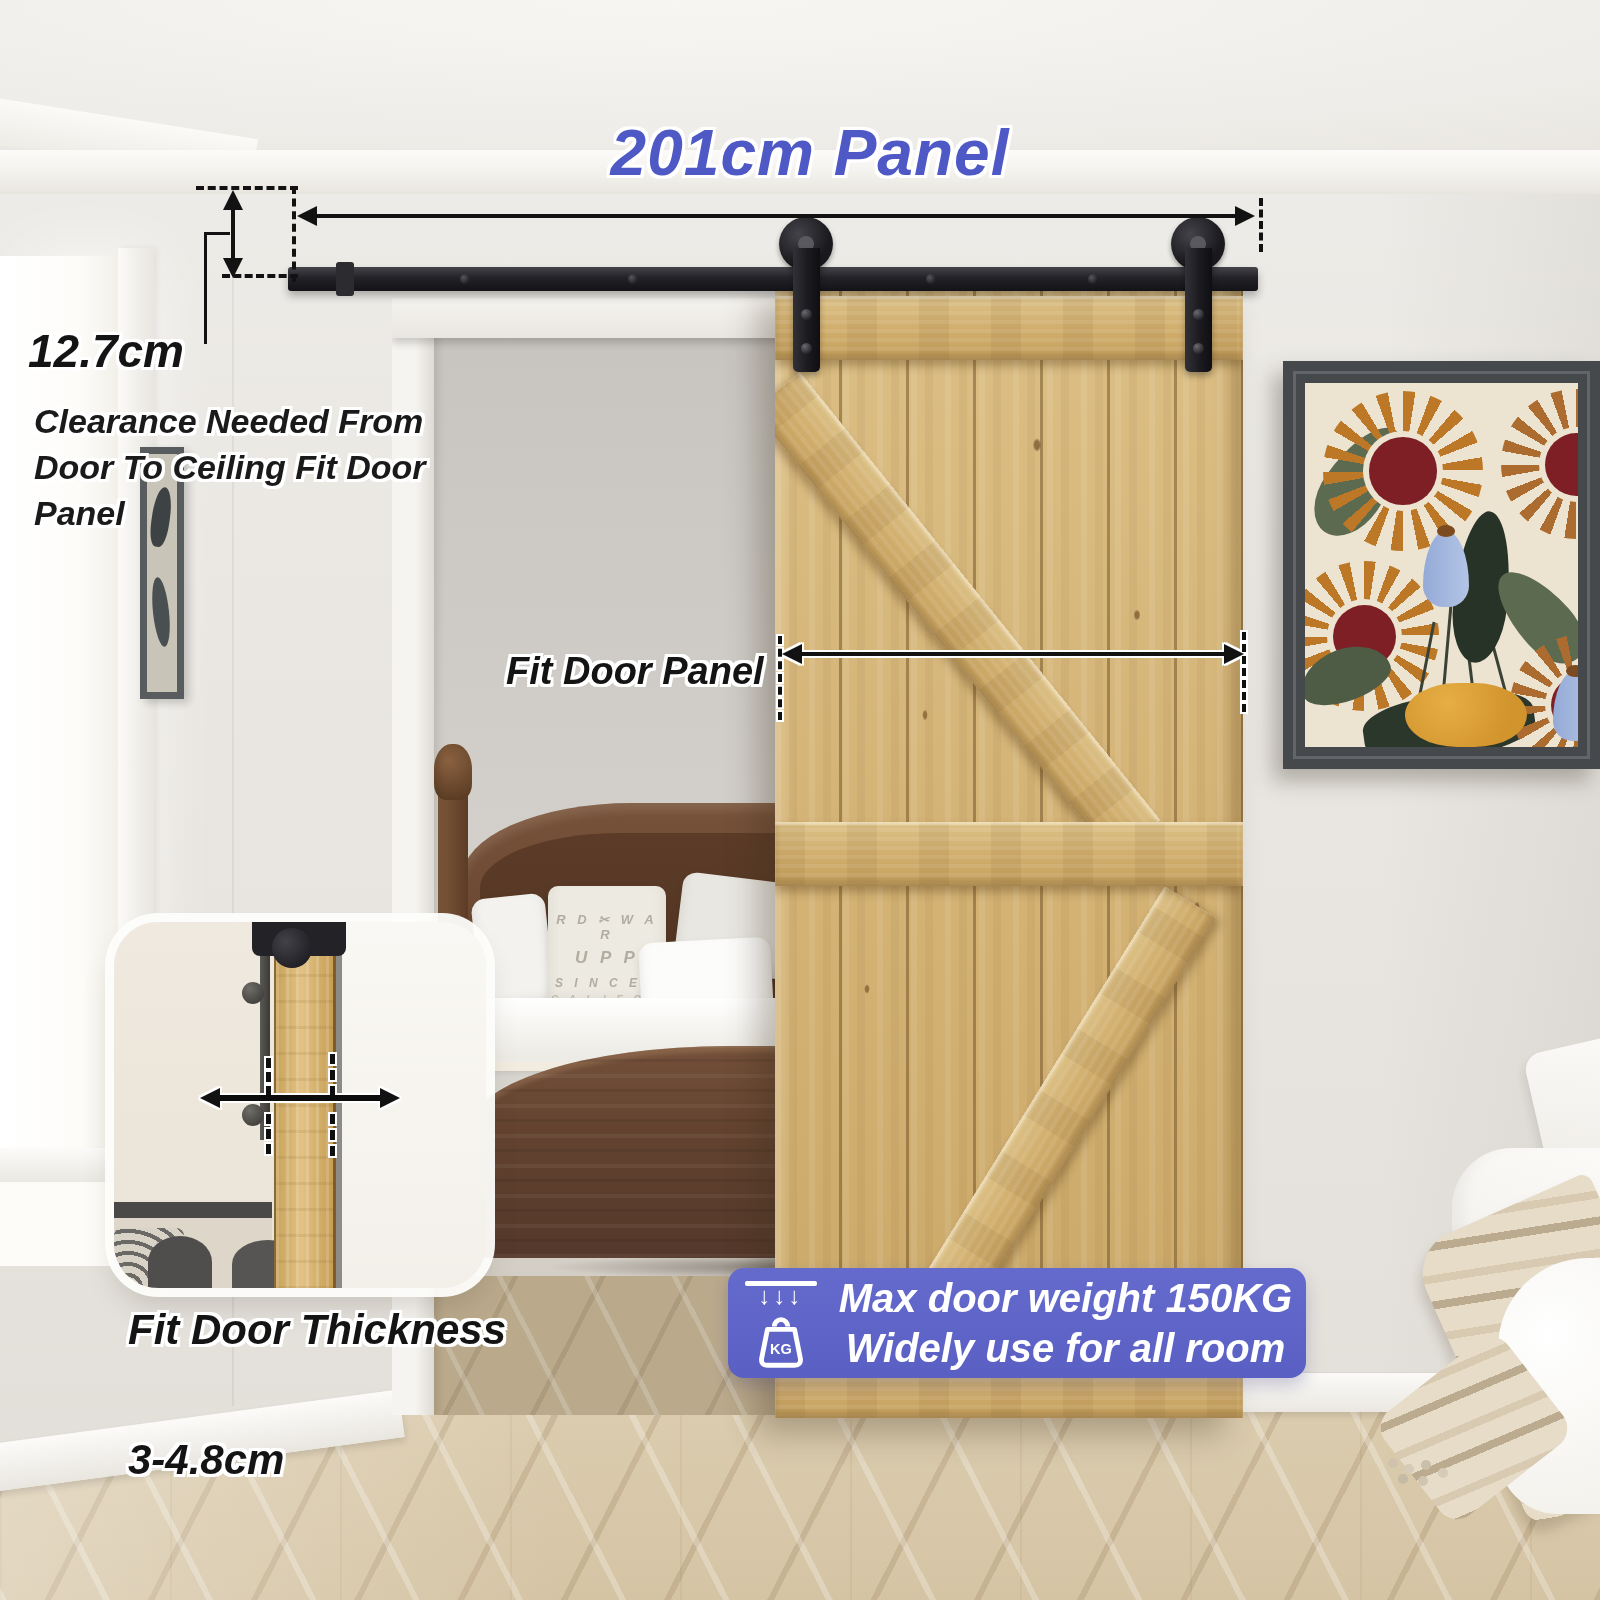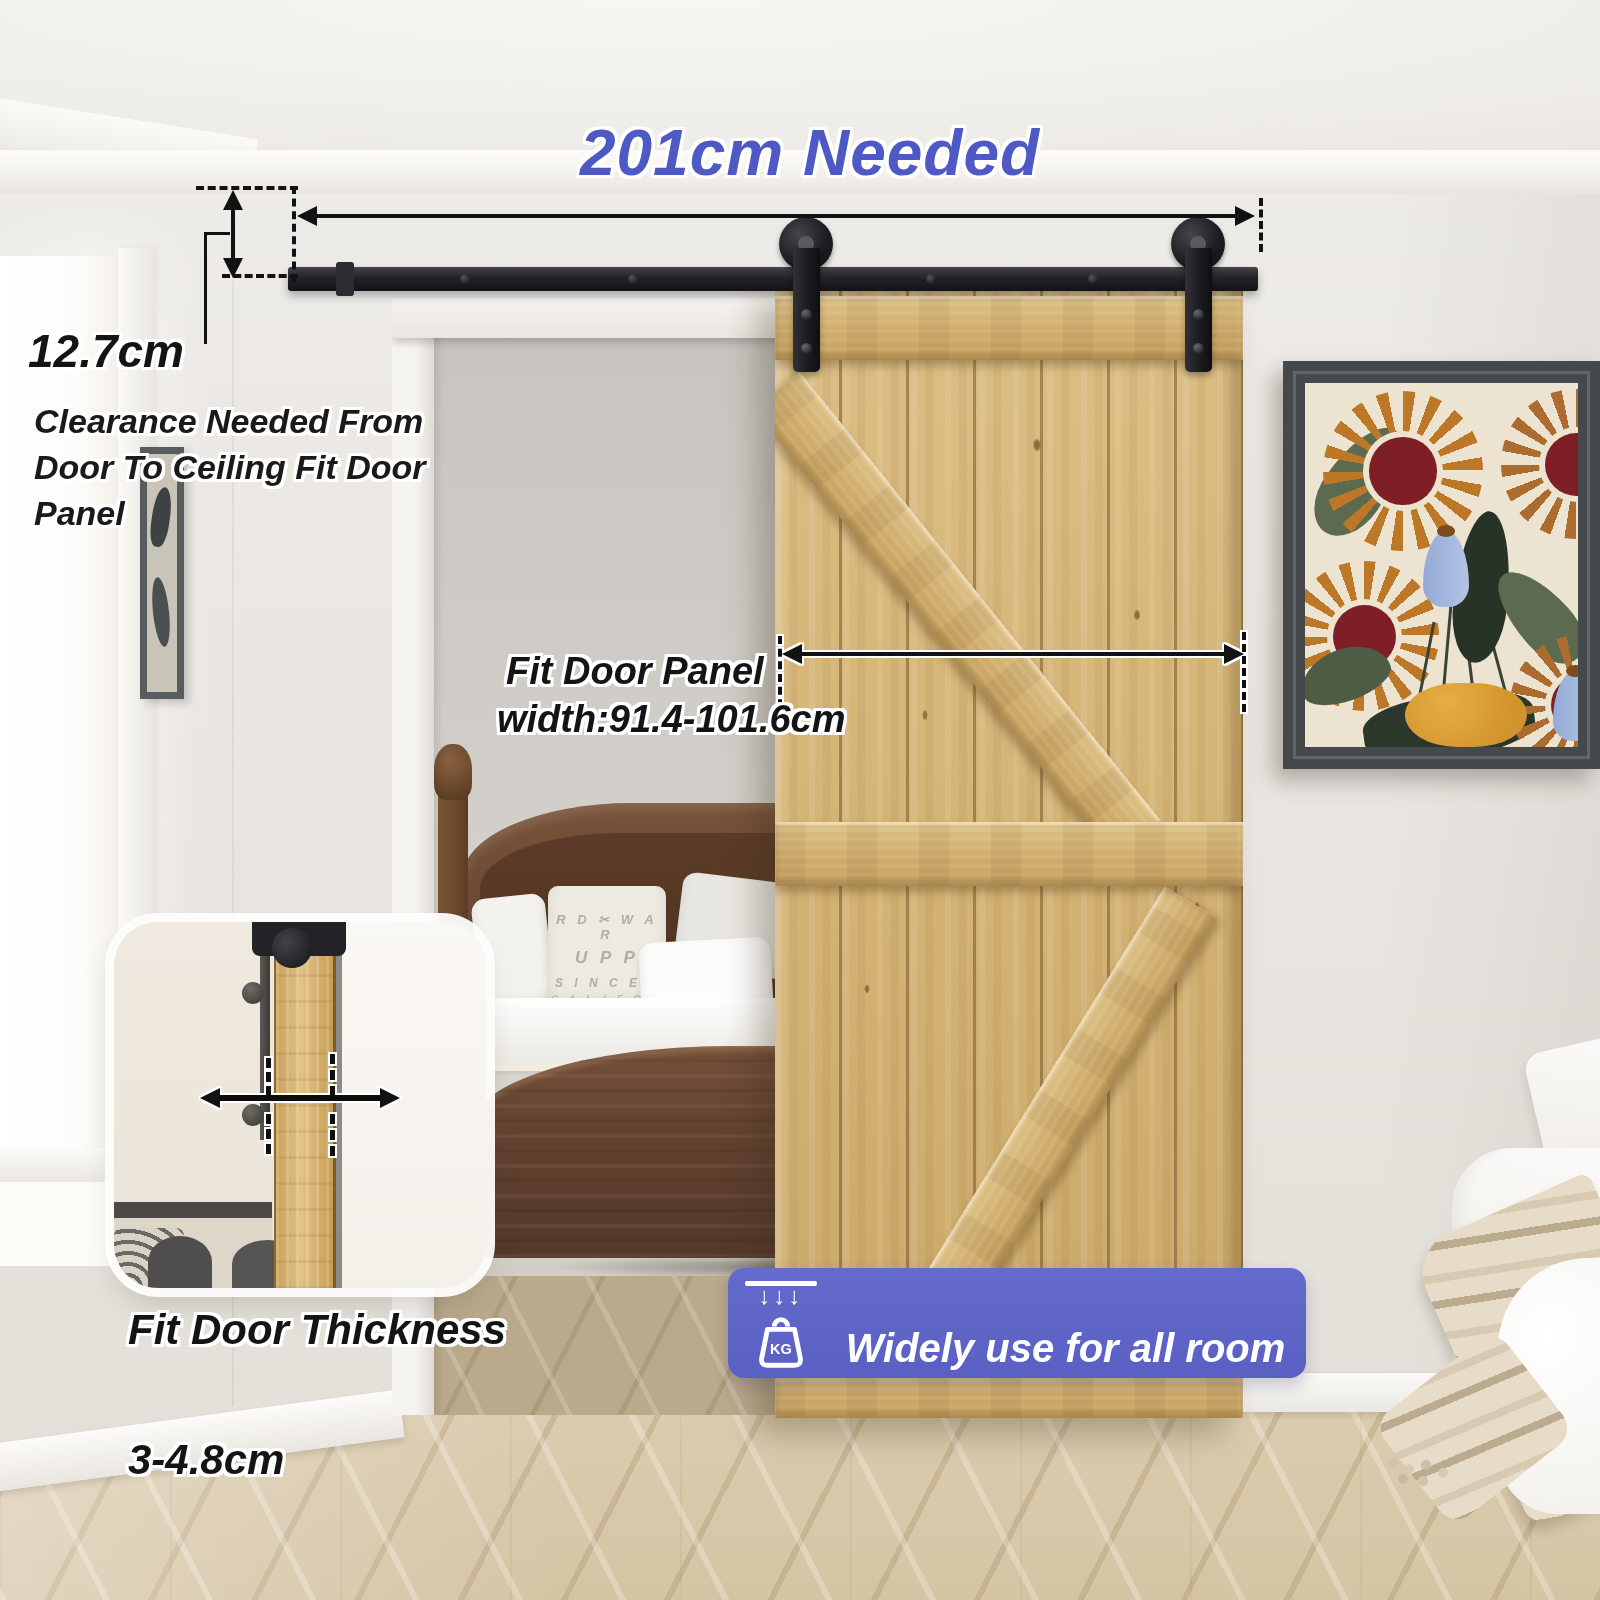--- a/index.html
+++ b/index.html
@@ -418,36 +418,36 @@
   <div id="panel-dim">
     <div class="pd-dash-l"></div>
     <div class="pd-dash-r"></div>
     <div class="h-arrow pd-arrow">
       <div class="shaft"></div>
       <div class="head-l"></div>
       <div class="head-r"></div>
     </div>
   </div>
 
-  <div id="lbl-track" class="ital outl">201cm Needed</div>
+  <div id="lbl-track" class="ital outl">201cm Panel</div>
   <div id="lbl-clear-val" class="ital outl">12.7cm</div>
   <div id="lbl-panel-1" class="ital outl">Fit Door Panel</div>
   <div id="lbl-clear-lines" class="ital outl">
     <div style="position:static">Clearance Needed From</div>
     <div style="position:static">Door To Ceiling Fit Door</div>
     <div style="position:static">Panel</div>
   </div>
-  <div id="lbl-panel-2" class="ital outl">width:91.4-101.6cm</div>
   <div id="lbl-thick-1" class="ital outl">Fit Door Thickness</div>
   <div id="lbl-thick-2" class="ital outl">3-4.8cm</div>
 
   <div id="badge">
     <div class="icon-line"></div>
     <div class="icon-arrows">↓↓↓</div>
     <svg class="icon-weight" viewBox="0 0 64 62">
       <path d="M25 16 a7 7 0 0 1 14 0" fill="none" stroke="#ffffff" stroke-width="5"></path>
       <path d="M18 19 L46 19 L52 49 Q53 56 46 56 L18 56 Q11 56 12 49 Z" fill="none" stroke="#ffffff" stroke-width="5" stroke-linejoin="round"></path>
       <text x="32" y="44" text-anchor="middle" font-size="15" font-weight="bold" fill="#ffffff" font-family="Liberation Sans, sans-serif">KG</text>
     </svg>
+    <div class="tl ital">Max door weight 150KG</div>
     <div class="bl ital">Widely use for all room</div>
   </div>
 
 </div>
 
 </body></html>

